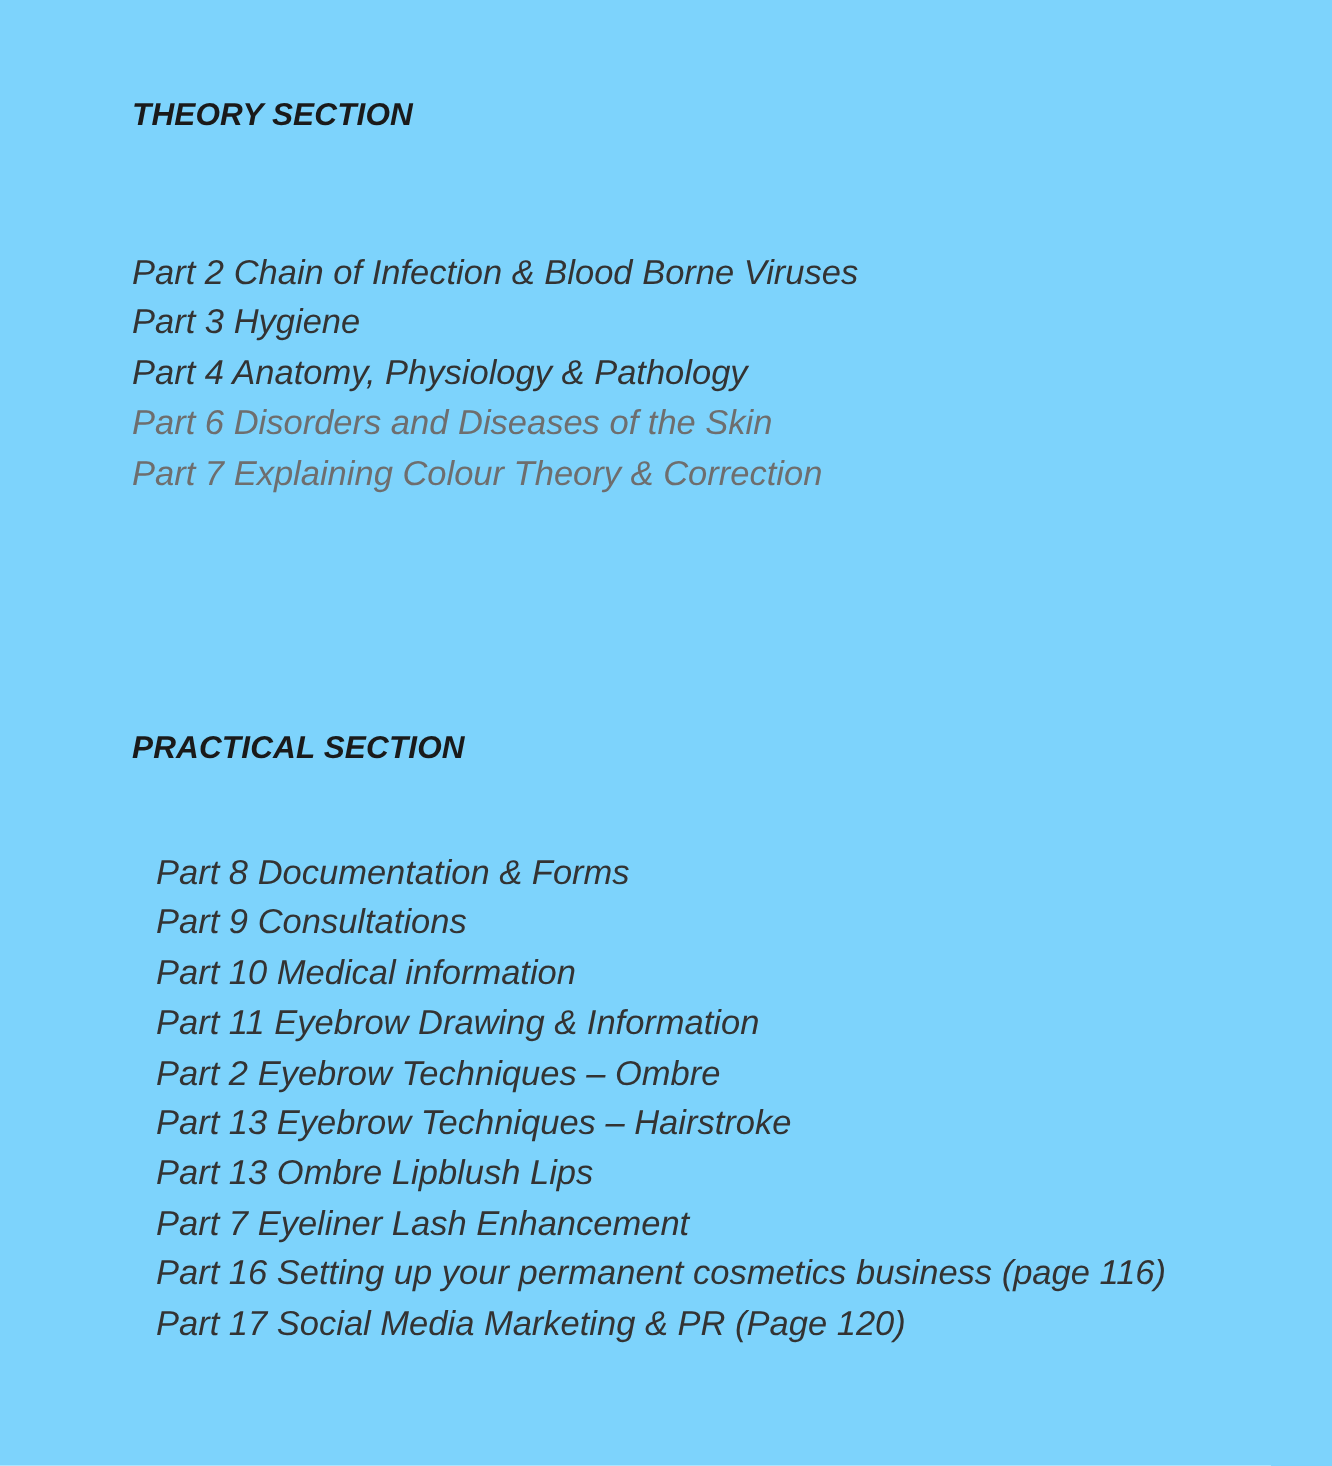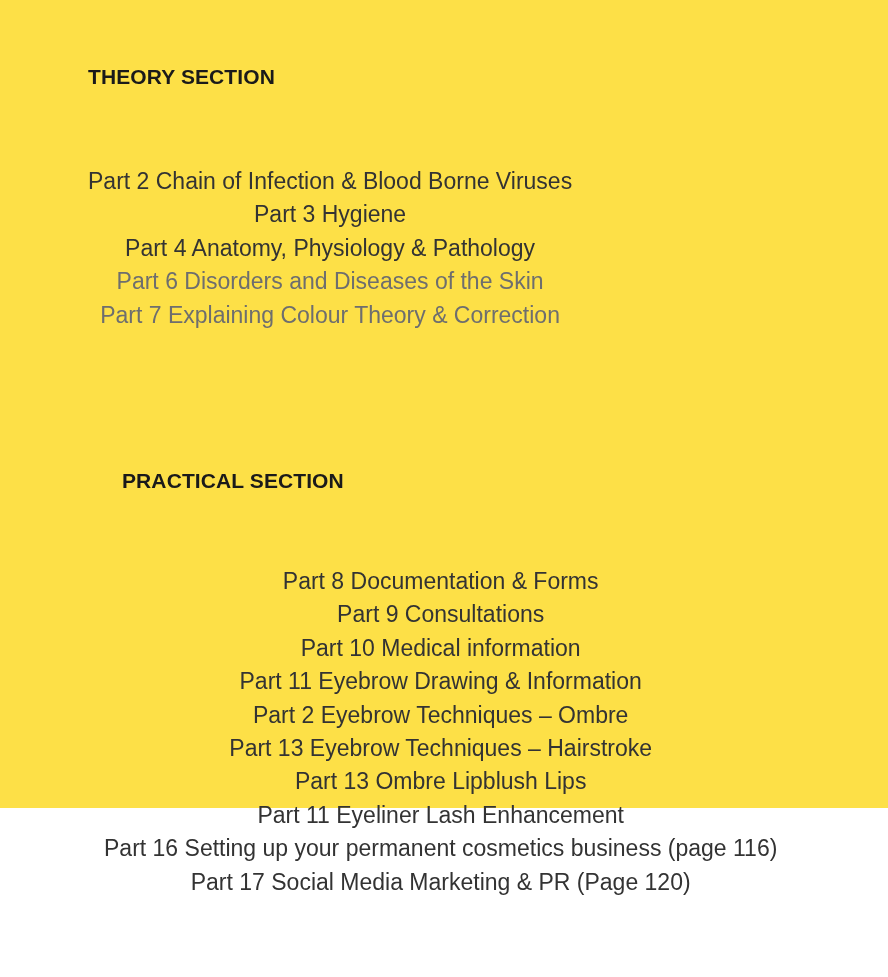--- a/index.html
+++ b/index.html
@@ -11,23 +11,24 @@
   body {
     width: 888px;
     height: 977px;
     overflow: hidden;
     font-family: "Liberation Sans", "DejaVu Sans", sans-serif;
     -webkit-font-smoothing: antialiased;
   }
   .page {
     position: relative;
     width: 888px;
-    height: 808px;
-    background: #fde047;
+    height: 977px;
+    background: #7dd3fc;
     box-sizing: border-box;
+    font-style: italic;
   }
   .content {
     position: absolute;
     left: 88px;
     top: 0;
     right: 0;
   }
   .section {
     margin: 0;
     padding: 0;
@@ -48,29 +49,28 @@
     padding: 0;
   }
   .list-item {
     font-size: 23px;
     line-height: 33.4px;
     color: #333333;
     font-weight: normal;
     white-space: nowrap;
     margin: 0;
     padding: 0;
-    text-align: center;
   }
   .list-item.muted {
     color: #6e6e6e;
   }
   
   #theory-heading-block { position: absolute; left: 0; top: 64px; }
   #theory-list-block    { position: absolute; left: 0; top: 165px; }
-  #practical-heading-block { position: absolute; left: 0; top: 468px; margin-left: 34px; }
+  #practical-heading-block { position: absolute; left: 0; top: 486px; }
   #practical-list-block { position: absolute; left: 16px; top: 565px; }
 </style>
 </head>
 <body>
 
 <div class="page">
   <div class="content">
 
     <div id="theory-heading-block" class="section">
       <div class="section-heading">THEORY SECTION</div>
@@ -92,20 +92,20 @@
 
     <div id="practical-list-block" class="section">
       <ul class="item-list" id="practical-list">
           <li class="list-item">Part 8 Documentation &amp; Forms</li>
           <li class="list-item">Part 9 Consultations</li>
           <li class="list-item">Part 10 Medical information</li>
           <li class="list-item">Part 11 Eyebrow Drawing &amp; Information</li>
           <li class="list-item">Part 2 Eyebrow Techniques – Ombre</li>
           <li class="list-item">Part 13 Eyebrow Techniques – Hairstroke</li>
           <li class="list-item">Part 13 Ombre Lipblush Lips</li>
-          <li class="list-item">Part 11 Eyeliner Lash Enhancement</li>
+          <li class="list-item">Part 7 Eyeliner Lash Enhancement</li>
           <li class="list-item">Part 16 Setting up your permanent cosmetics business (page 116)</li>
           <li class="list-item">Part 17 Social Media Marketing &amp; PR (Page 120)</li>
         </ul>
     </div>
 
   </div>
 </div>
 
 </body></html>

